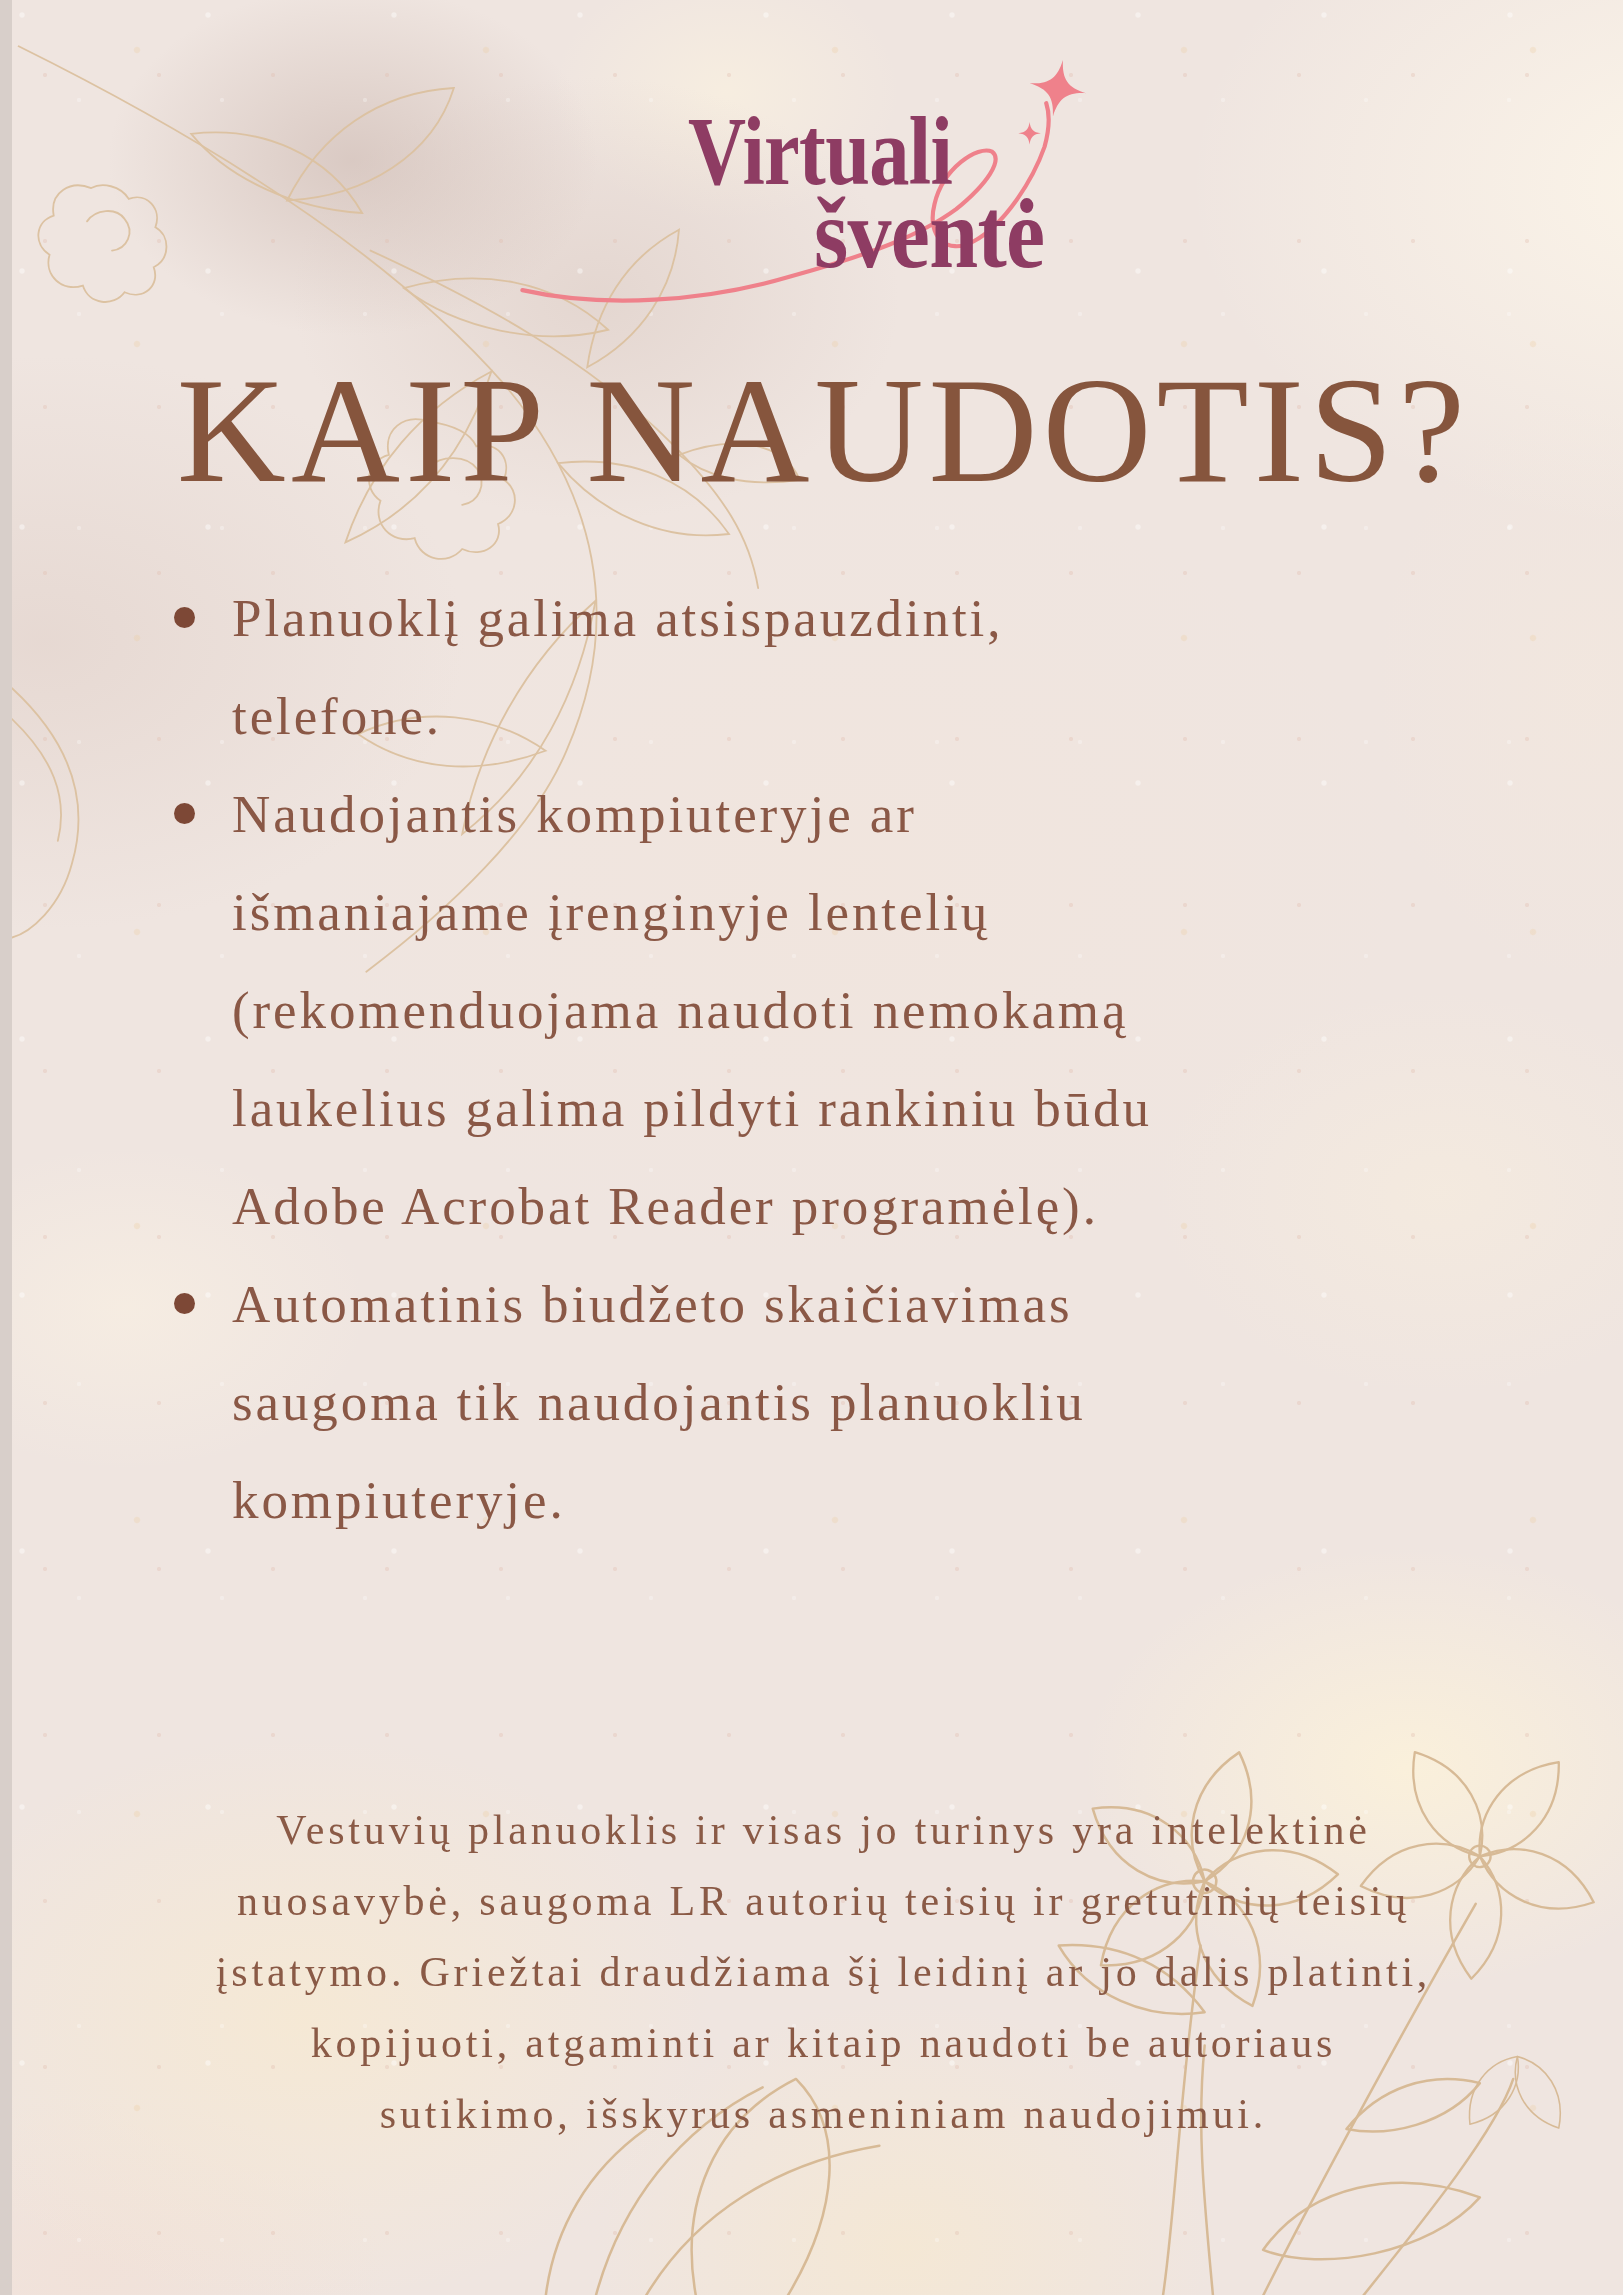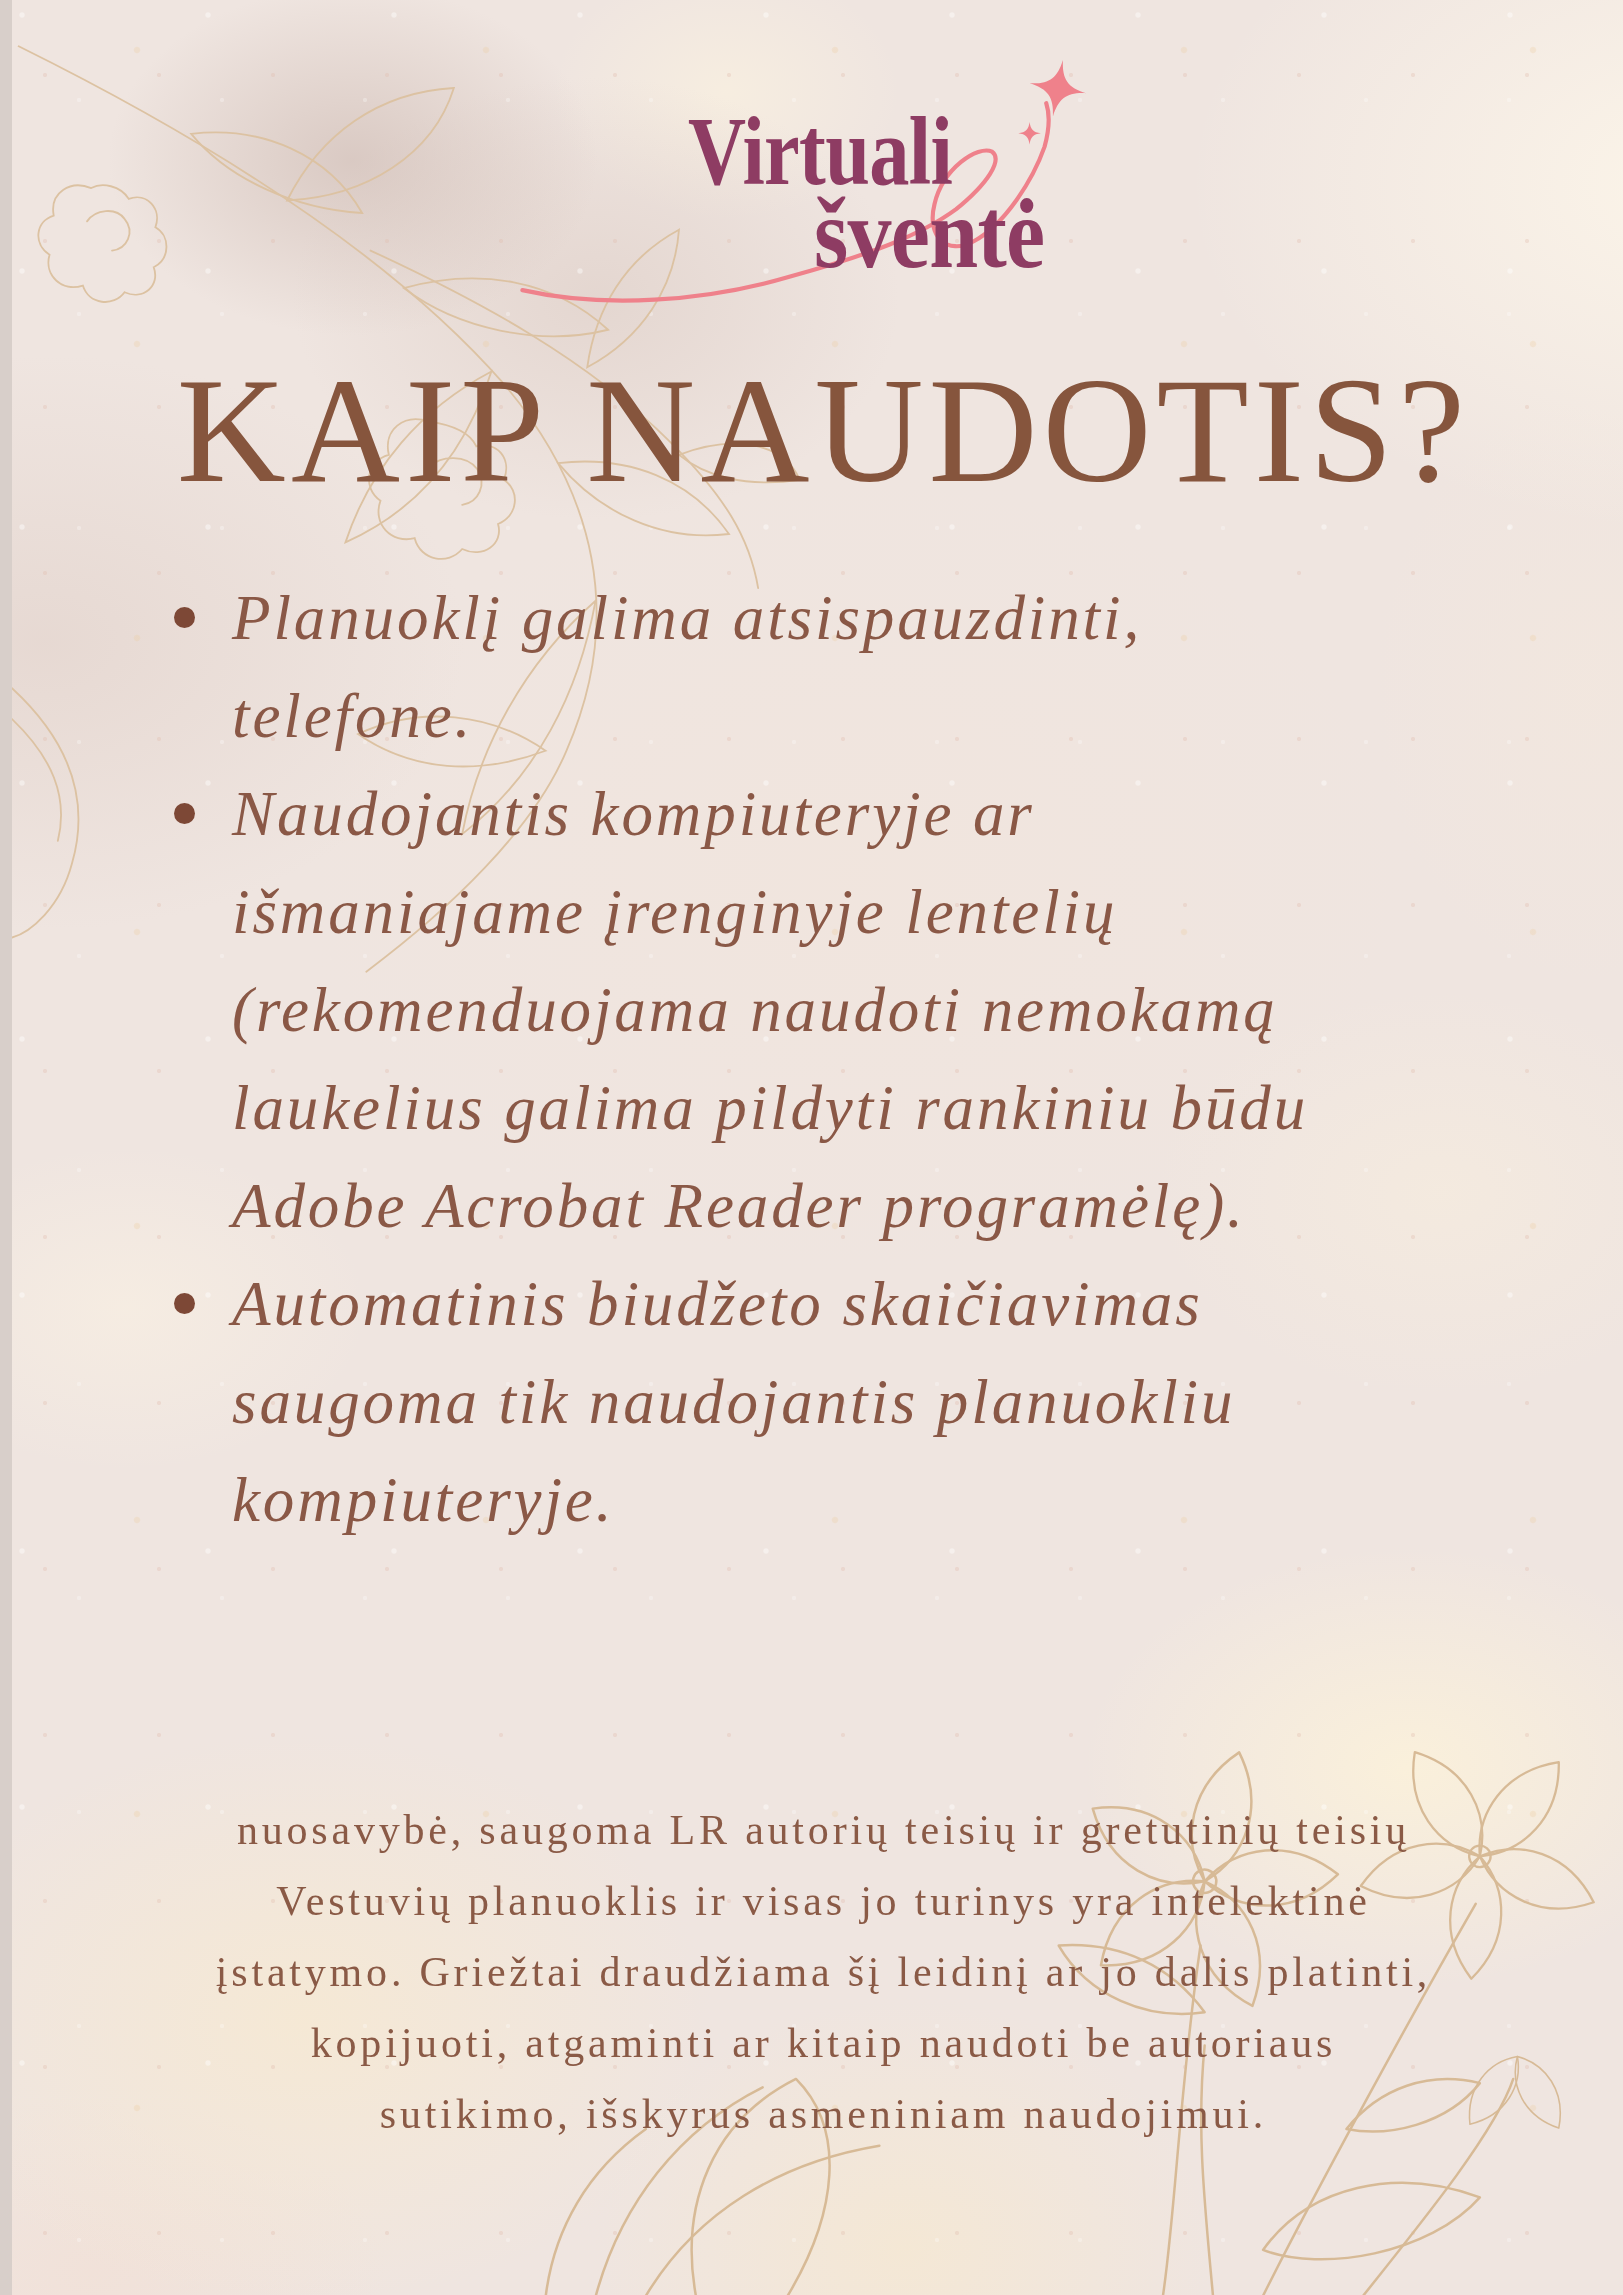--- a/index.html
+++ b/index.html
@@ -46,21 +46,21 @@
 
   .heading {
     position:absolute; z-index:3; left:0; top:355px; width:100%;
     text-align:center; font-size:151px; line-height:1; font-weight:400;
     letter-spacing:5px; color:#86553d; white-space:nowrap;
   }
 
   .bullets { position:absolute; z-index:3; left:160px; top:569px; width:1401px; list-style:none; }
   .bullets li {
     position:relative; padding-left:60px;
-    font-size:63px; line-height:98px; letter-spacing:2.9px; color:#8a5846;font-style:italic;
+    font-size:53px; line-height:98px; letter-spacing:2.9px; color:#8a5846;
   }
   .bullets li::before {
     content:""; position:absolute; left:1.7px; top:38px;
     width:21px; height:21px; border-radius:50%; background:#7d4836;
   }
   .bullets .line { display:block; white-space:nowrap; }
 
   .footer {
     position:absolute; z-index:3; left:61px; top:1795px; width:1501px;
     text-align:center; font-size:42px; line-height:71px; letter-spacing:3.8px; color:#8a5a46;
@@ -163,21 +163,21 @@
       <span class="line">Adobe Acrobat Reader programėlę).</span>
     </li>
     <li>
       <span class="line">Automatinis biudžeto skaičiavimas</span>
       <span class="line">saugoma tik naudojantis planuokliu</span>
       <span class="line">kompiuteryje.</span>
     </li>
   </ul>
 
   <p class="footer">
+    <span class="line">Vestuvių planuoklis ir visas jo turinys yra intelektinė</span>
     <span class="line">nuosavybė, saugoma LR autorių teisių ir gretutinių teisių</span>
-    <span class="line">Vestuvių planuoklis ir visas jo turinys yra intelektinė</span>
     <span class="line">įstatymo. Griežtai draudžiama šį leidinį ar jo dalis platinti,</span>
     <span class="line">kopijuoti, atgaminti ar kitaip naudoti be autoriaus</span>
     <span class="line">sutikimo, išskyrus asmeniniam naudojimui.</span>
   </p>
 
 </div>
 
 
 </body></html>

